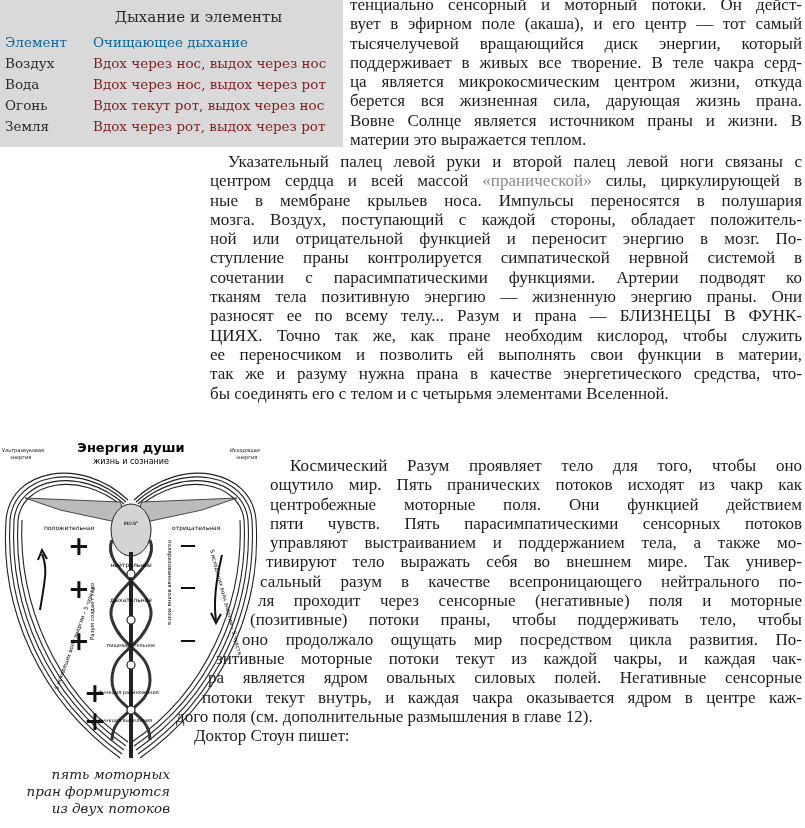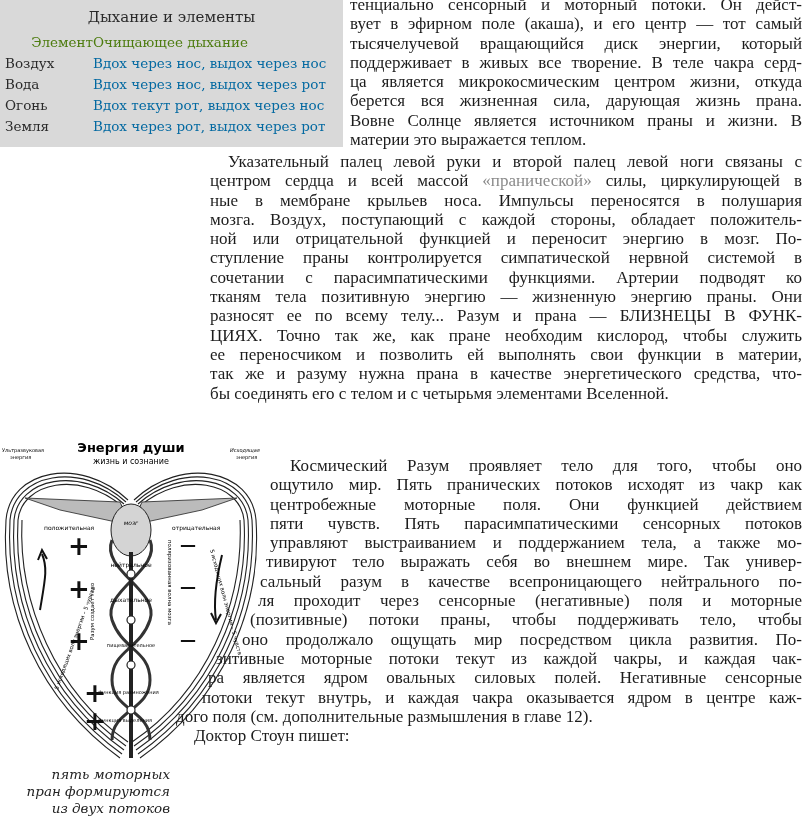--- a/index.html
+++ b/index.html
@@ -1,25 +1,25 @@
 <!DOCTYPE html>
 <html><head>
 <meta charset="utf-8">
 <style>
   html, body { margin:0; padding:0; background:#ffffff; }
   body { width:805px; height:828px; position:relative; overflow:hidden;
          font-family:"Liberation Serif", serif; color:#1a1a1a; }
   .sidebar-box { position:absolute; left:0; top:0; width:343px; height:147px;
                  background:#d9d9d9; }
   .sidebar-title { position:absolute; left:0; width:343px; top:8px; text-align:center;
-                   font-family:"DejaVu Serif", serif; font-size:15px; color:#2a2a2a; }
+                   font-family:"DejaVu Serif", serif; font-size:15px; color:#2a2a2a;padding-left:27px; }
   .sb-row { position:absolute; left:5px; font-family:"DejaVu Serif", serif; font-size:13.5px; color:#2a2a2a; }
   .sb-row .c1 { display:inline-block; width:88px; }
-  .sb-head .c1, .sb-head .c2 { color:#4d7c0f;text-align:right; }
-  .sb-body .c2 { color:#0369a1; }
+  .sb-head .c1, .sb-head .c2 { color:#0369a1; }
+  .sb-body .c2 { color:#7f1d1d; }
   .para { position:absolute; font-size:17px; line-height:19.3px; text-align:justify; color:#1c1c1c; }
   .para .ln { display:block; white-space:nowrap; text-align-last:justify; text-align:justify; }
   .para .ln.last { text-align-last:left; }
   .gray { color:#8a8a8a; }
   .diagram { position:absolute; left:0; top:440px; width:262px; height:325px; }
   .caption { position:absolute; left:0; top:766px; width:170px; text-align:right;
              font-family:"DejaVu Serif", serif; font-style:italic; font-size:13.5px; line-height:17px; color:#222; }
 </style>
 </head>
 <body>

